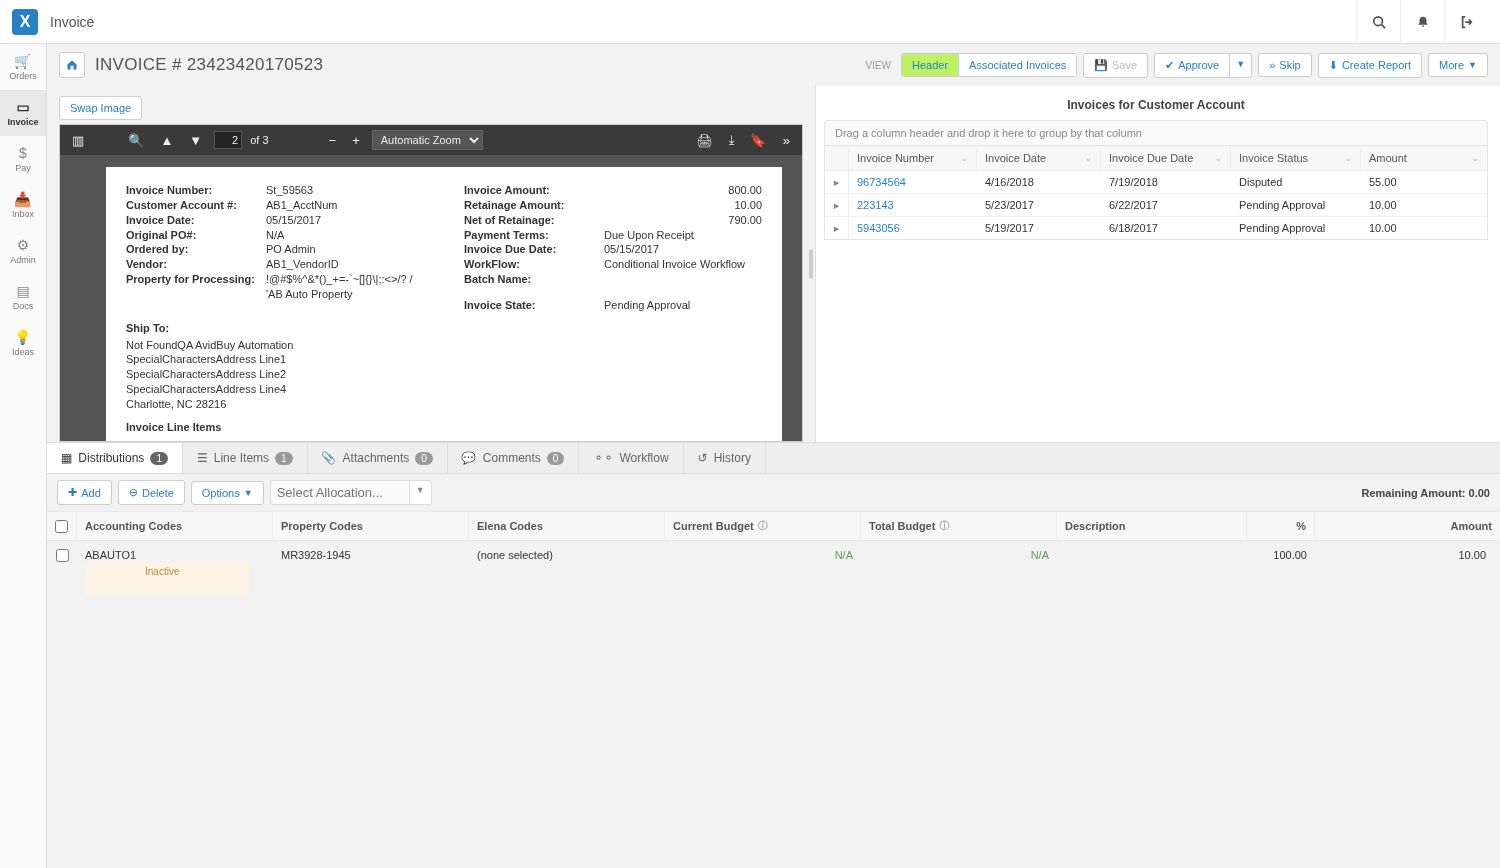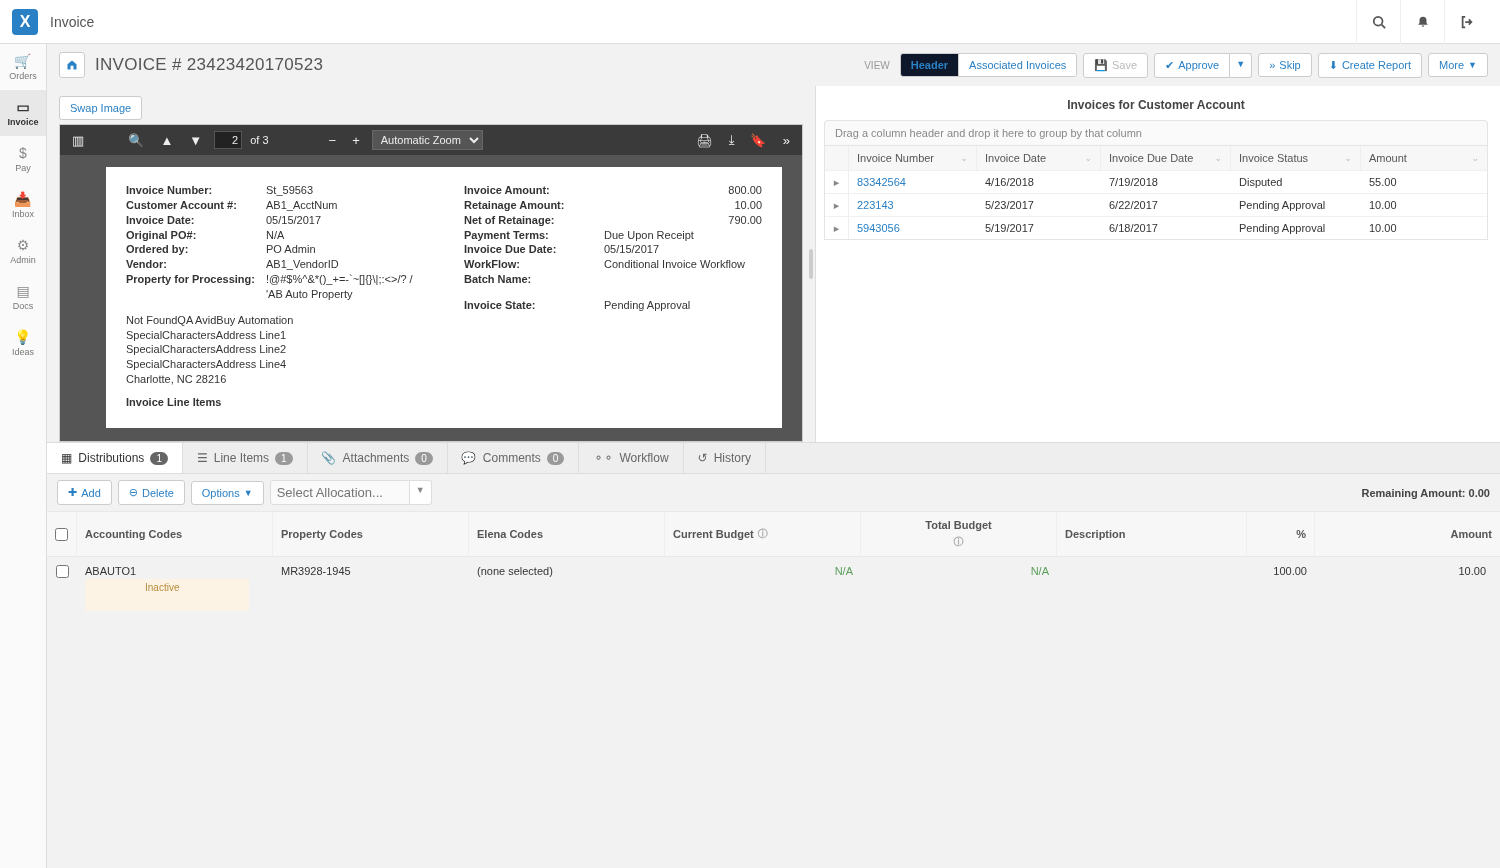--- a/index.html
+++ b/index.html
@@ -19,21 +19,21 @@
 .content { flex: 1; display: flex; flex-direction: column; background: #f2f2f2; overflow: hidden; }
 .header-bar { height: 42px; display: flex; align-items: center; padding: 0 12px; justify-content: space-between; }
 .header-left { display: flex; align-items: center; gap: 10px; }
 .home-btn { width: 26px; height: 26px; border: 1px solid #ccc; border-radius: 3px; background: #fff; display: flex; align-items: center; justify-content: center; color: #2a80c5; cursor: pointer; }
 .inv-title { font-size: 17px; color: #555; font-weight: 400; letter-spacing: 0.3px; }
 .header-right { display: flex; align-items: center; gap: 6px; }
 .view-label { font-size: 10px; color: #999; margin-right: 4px; }
 .tab-group { display: inline-flex; border: 1px solid #ccc; border-radius: 3px; overflow: hidden; }
 .tab-btn { padding: 5px 10px; font-size: 11px; background: #fff; color: #2a80c5; cursor: pointer; border-right: 1px solid #ccc; }
 .tab-btn:last-child { border-right: none; }
-.tab-btn.active { background: #0f172a; font-weight: bold; }
+.tab-btn.active { background: #bef264; }
 .btn { padding: 5px 10px; font-size: 11px; border: 1px solid #ccc; border-radius: 3px; background: #fff; color: #2a80c5; cursor: pointer; display: inline-flex; align-items: center; gap: 4px; }
 .btn.disabled { color: #bbb; cursor: default; }
 .btn-split { display: inline-flex; }
 .btn-split .btn { border-radius: 3px 0 0 3px; }
 .btn-split .caret { border: 1px solid #ccc; border-left: none; border-radius: 0 3px 3px 0; background: #fff; padding: 5px 6px; color: #2a80c5; cursor: pointer; font-size: 9px; }
 .split-body { flex: 1; display: flex; overflow: hidden; }
 .left-pane { width: 760px; display: flex; flex-direction: column; background: #f2f2f2; padding: 10px 0 0 12px; overflow: hidden; }
 .swap-btn { align-self: flex-start; margin-bottom: 4px; }
 .pdf-viewer { border: 1px solid #ccc; background: #fff; flex: 1; display: flex; flex-direction: column; overflow: hidden; margin-right: 4px; }
 .pdf-toolbar { background: #3a3a3a; height: 30px; display: flex; align-items: center; padding: 0 8px; gap: 8px; color: #eee; font-size: 12px; }
@@ -81,21 +81,21 @@
 .remain { font-size: 11px; font-weight: 600; color: #444; }
 
 .dist-grid { flex: 1; overflow: auto; }
 .dg-h { display: flex; background: #f7f7f7; border-bottom: 1px solid #e8e8e8; }
 .dg-h-cell { padding: 7px 8px; font-size: 11px; color: #555; font-weight: 600; border-right: 1px solid #eee; display:flex; align-items:center; gap:4px;}
 .dgc-chk { width: 30px; justify-content:center;}
 .dgc-prop { width: 196px; }
 .dgc-acct { width: 196px; }
 .dgc-elena { width: 196px; }
 .dgc-cb { width: 196px; }
-.dgc-tb { width: 196px; flex-direction: column; }
+.dgc-tb { width: 196px; }
 .dgc-desc { width: 190px; }
 .dgc-pct { width: 68px; text-align:right; justify-content:flex-end;}
 .dgc-amt { flex: 1; text-align:right; justify-content:flex-end; border-right:none;}
 .dg-r { display: flex; font-size: 11px; padding: 4px 0; }
 .dg-cell { padding: 4px 8px; }
 .inactive-tag { display: inline-block; background: #fdf3e4; color: #b68b3b; padding: 3px 70px 18px 60px; font-size: 10px; margin-top: 2px; }
 .na { color: #5a9e5a; font-weight: 500; }
 .info-ico { color: #aaa; font-size: 10px; }
 
 .splitter { width: 8px; background: #f2f2f2; display:flex; align-items:center; justify-content:center; cursor: col-resize;}
@@ -291,20 +291,21 @@
                       <span class="pdf-label">Batch Name:</span>
                       <span class="pdf-val"></span>
                     </div>
                   <div style="height:11px"></div>
                   <div class="pdf-field">
                       <span class="pdf-label">Invoice State:</span>
                       <span class="pdf-val">Pending Approval</span>
                     </div>
                 </div>
               </div>
+              <div class="pdf-section-h">Ship To:</div>
               <div>Not FoundQA AvidBuy Automation</div>
               <div>SpecialCharactersAddress Line1</div>
               <div>SpecialCharactersAddress Line2</div>
               <div>SpecialCharactersAddress Line4</div>
               <div>Charlotte,  NC  28216</div>
               <div class="pdf-section-h">Invoice Line Items</div>
 
             </div>
           </div>
         </div>
@@ -334,21 +335,21 @@
                 <span>Invoice Status</span>
                 <span class="caret-d">⌄</span>
               </div>
             <div class="gh-cell gc-amt" style="border-right:none">
                 <span>Amount</span>
                 <span class="caret-d">⌄</span>
               </div>
           </div>
           <div class="grid-r">
             <div class="gc-exp">▸</div>
-            <div class="gr-cell gc-num link">83342564</div>
+            <div class="gr-cell gc-num link">96734564</div>
             <div class="gr-cell gc-date">4/16/2018</div>
             <div class="gr-cell gc-due">7/19/2018</div>
             <div class="gr-cell gc-status">Disputed</div>
             <div class="gr-cell gc-amt">55.00</div>
           </div>
           <div class="grid-r">
             <div class="gc-exp">▸</div>
             <div class="gr-cell gc-num link">223143</div>
             <div class="gr-cell gc-date">5/23/2017</div>
             <div class="gr-cell gc-due">6/22/2017</div>

